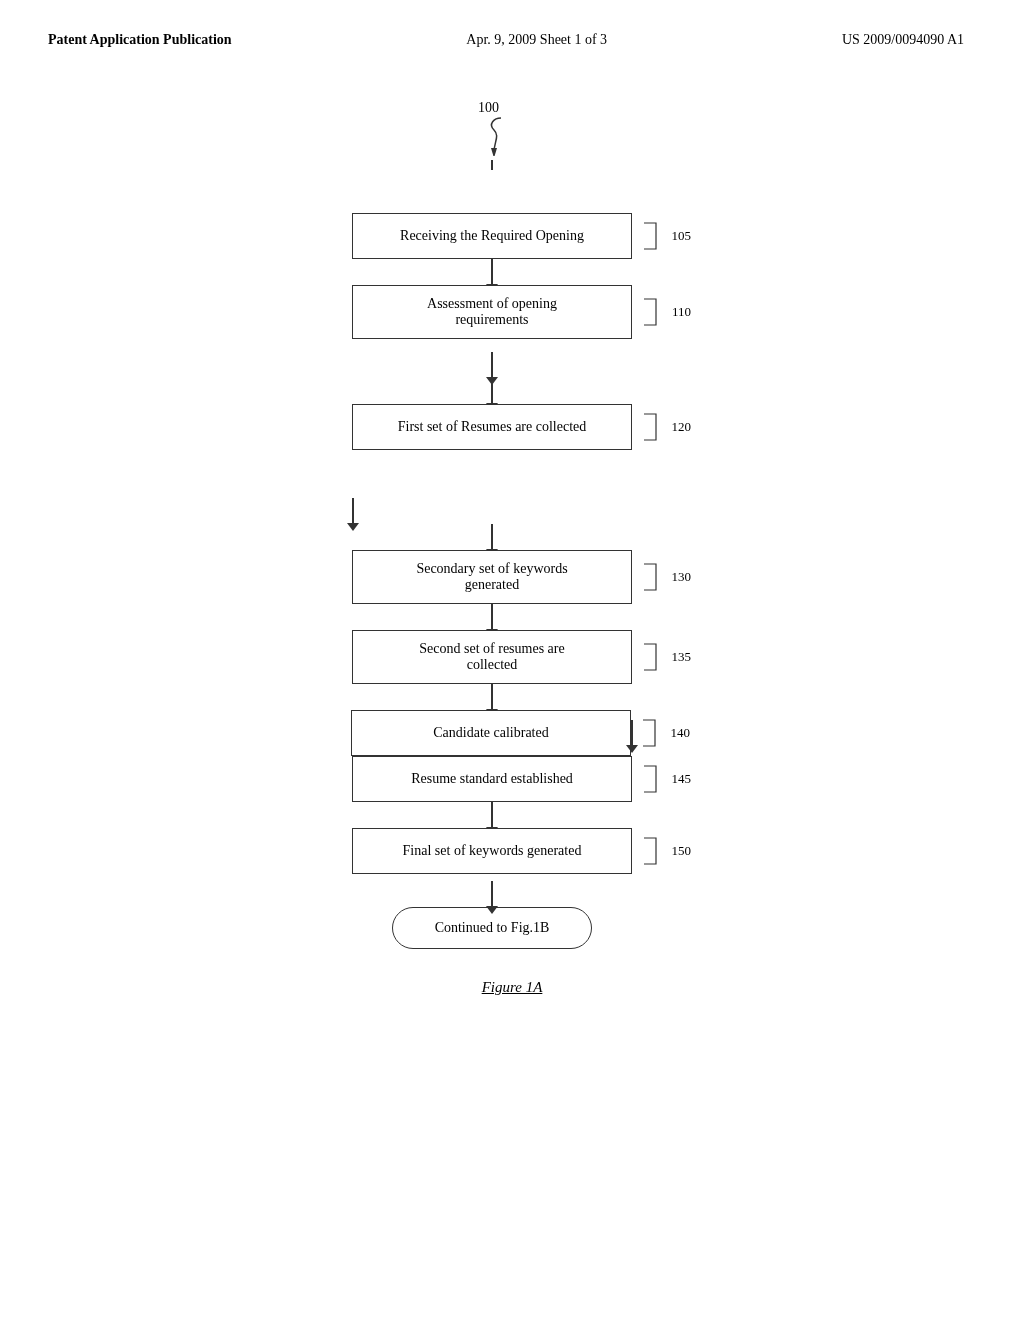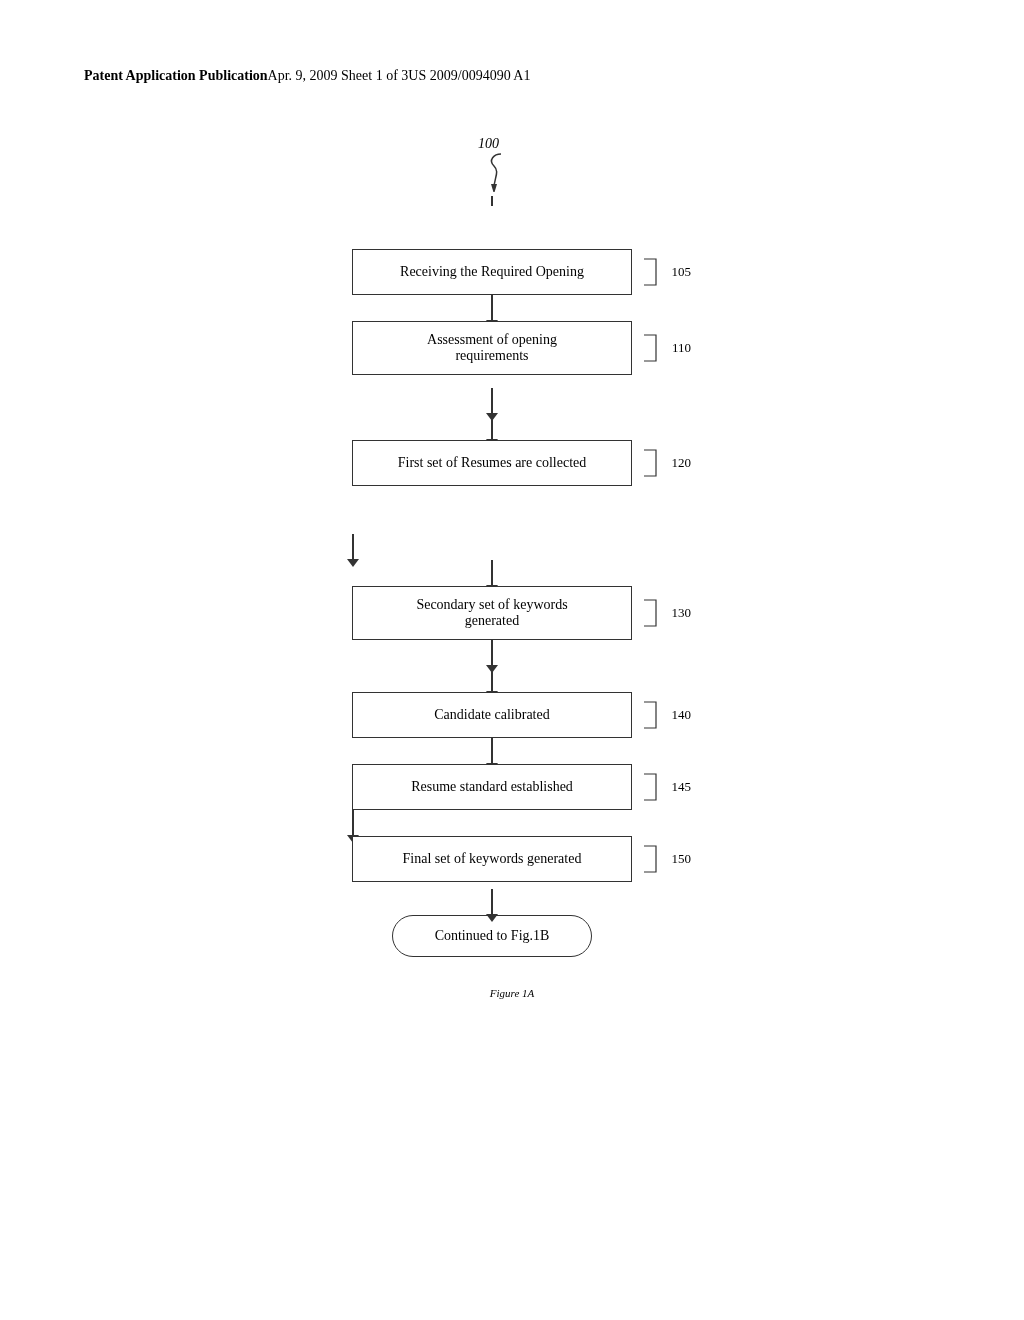--- a/index.html
+++ b/index.html
@@ -7,25 +7,24 @@
       background: #ffffff;
       font-family: 'Times New Roman', Times, serif;
       width: 1024px;
       min-height: 1320px;
       position: relative;
       overflow-x: hidden;
     }
 
     .header {
       display: flex;
-      justify-content: flex-start;
+      justify-content: space-between;
       align-items: baseline;
-      padding: 32px 60px 20px 84px;
-      font-size: 14px;
-      margin-top: 36px;
+      padding: 32px 60px 20px 48px;
+      font-size: 14px;
     }
 
     .header-left {
       font-weight: bold;
       font-size: 14px;
     }
 
     .header-center {
       font-size: 14px;
     }
@@ -47,38 +46,39 @@
       display: flex;
       flex-direction: column;
       align-items: center;
       margin-top: 10px;
       position: relative;
       left: -20px;
     }
 
     .figure-label {
       text-align: center;
-      font-size: 11px;
+      font-size: 15px;
       margin-top: 30px;
       font-style: italic;
+      text-decoration: underline;
     }
   </style>
 </head>
 <body>
 
 <div class="header">
   <span class="header-left">Patent Application Publication</span>
   <span class="header-center">Apr. 9, 2009    Sheet 1 of 3</span>
   <span class="header-right">US 2009/0094090 A1</span>
 </div>
 
 <div class="diagram-container">
   <div class="flow" id="flow-container">
 
-  <div style="position: relative; display: flex; flex-direction: column; align-items: center; font-style: italic;">
+  <div style="position: relative; display: flex; flex-direction: column; align-items: center;">
         <div style="position: relative; margin-bottom: 0px; align-self: flex-start; margin-left: 10px;"><span style="font-size:14px; font-family: 'Times New Roman', serif;">100</span></div>
         <div style="align-self: flex-start; margin-left: 18px;"><svg width="30" height="40" viewBox="0 0 30 40">
   <path d="M 15 2 C 8 2, 2 8, 8 14 C 14 20, 8 26, 8 36" stroke="#333" stroke-width="1.5" fill="none"></path>
   <polygon points="5,32 8,42 11,32" fill="#333"></polygon>
 </svg></div>
         <div style="width: 2px; height: 10px; background: rgb(51, 51, 51); position: relative;"></div>
       </div>
       <div style="display: flex; flex-direction: column; align-items: center; position: relative; margin-top: 43px;">
         <div style="border: 1.5px solid rgb(51, 51, 51); background: rgb(255, 255, 255); text-align: center; font-size: 14px; font-family: &quot;Times New Roman&quot;, Times, serif; display: flex; align-items: center; justify-content: center; position: relative; padding: 10px 20px; width: 280px; min-height: 46px;">
           <span>Receiving the Required Opening</span>
@@ -139,39 +139,48 @@
       <path d="M 2 2 L 14 2 L 14 28 L 2 28" stroke="#333" stroke-width="1.2" fill="none"></path>
     </svg>
     <span>130</span>
   </div>
         </div>
         <div style="width: 2px; height: 26px; background: rgb(51, 51, 51); position: relative;">
           <div style="position: absolute; bottom: -7px; left: -5px; width: 0px; height: 0px; border-left: 6px solid transparent; border-right: 6px solid transparent; border-top: 8px solid rgb(51, 51, 51);"></div>
         </div>
       </div>
       <div style="display: flex; flex-direction: column; align-items: center; position: relative;">
-        <div style="width: 2px; height: 26px; background: rgb(51, 51, 51); position: relative;">
-          <div style="position: absolute; bottom: -7px; left: -5px; width: 0px; height: 0px; border-left: 6px solid transparent; border-right: 6px solid transparent; border-top: 8px solid rgb(51, 51, 51);"></div>
-        </div>
-      </div>
-      <div style="display: flex; flex-direction: column; align-items: center; position: relative;">
+        <div style="border: 1.5px solid rgb(51, 51, 51); background: rgb(255, 255, 255); text-align: center; font-size: 14px; font-family: &quot;Times New Roman&quot;, Times, serif; display: flex; align-items: center; justify-content: center; position: relative; padding: 10px 20px; width: 280px; min-height: 46px;">
+          <span>Second set of resumes are<br>collected</span>
+          <div style="position: absolute; right: -60px; top: 50%; transform: translateY(-50%); display: flex; align-items: center; font-size: 13px; font-family: &quot;Times New Roman&quot;, Times, serif;">
+    <svg width="30" height="30" viewBox="0 0 30 30">
+      <path d="M 2 2 L 14 2 L 14 28 L 2 28" stroke="#333" stroke-width="1.2" fill="none"></path>
+    </svg>
+    <span>135</span>
+  </div>
+        </div>
+        <div style="width: 2px; height: 26px; background: rgb(51, 51, 51); position: relative;">
+          <div style="position: absolute; bottom: -7px; left: -5px; width: 0px; height: 0px; border-left: 6px solid transparent; border-right: 6px solid transparent; border-top: 8px solid rgb(51, 51, 51);"></div>
+        </div>
+      </div>
+      <div style="display: flex; flex-direction: row; align-items: center; position: relative;">
         <div style="border: 1.5px solid rgb(51, 51, 51); background: rgb(255, 255, 255); text-align: center; font-size: 14px; font-family: &quot;Times New Roman&quot;, Times, serif; display: flex; align-items: center; justify-content: center; position: relative; padding: 10px 20px; width: 280px; min-height: 46px;">
           <span>Candidate calibrated</span>
           <div style="position: absolute; right: -60px; top: 50%; transform: translateY(-50%); display: flex; align-items: center; font-size: 13px; font-family: &quot;Times New Roman&quot;, Times, serif;">
     <svg width="30" height="30" viewBox="0 0 30 30">
       <path d="M 2 2 L 14 2 L 14 28 L 2 28" stroke="#333" stroke-width="1.2" fill="none"></path>
     </svg>
     <span>140</span>
   </div>
         </div>
         <div style="width: 2px; height: 26px; background: rgb(51, 51, 51); position: relative;">
           <div style="position: absolute; bottom: -7px; left: -5px; width: 0px; height: 0px; border-left: 6px solid transparent; border-right: 6px solid transparent; border-top: 8px solid rgb(51, 51, 51);"></div>
         </div>
       </div>
-      <div style="display: flex; flex-direction: column; align-items: flex-start; position: relative;">
+      <div style="display: flex; flex-direction: column; align-items: center; position: relative;">
         <div style="border: 1.5px solid rgb(51, 51, 51); background: rgb(255, 255, 255); text-align: center; font-size: 14px; font-family: &quot;Times New Roman&quot;, Times, serif; display: flex; align-items: center; justify-content: center; position: relative; padding: 10px 20px; width: 280px; min-height: 46px;">
           <span>Resume standard established</span>
           <div style="position: absolute; right: -60px; top: 50%; transform: translateY(-50%); display: flex; align-items: center; font-size: 13px; font-family: &quot;Times New Roman&quot;, Times, serif;">
     <svg width="30" height="30" viewBox="0 0 30 30">
       <path d="M 2 2 L 14 2 L 14 28 L 2 28" stroke="#333" stroke-width="1.2" fill="none"></path>
     </svg>
     <span>145</span>
   </div>
         </div>
         <div style="width: 2px; height: 26px; background: rgb(51, 51, 51); position: relative;">

